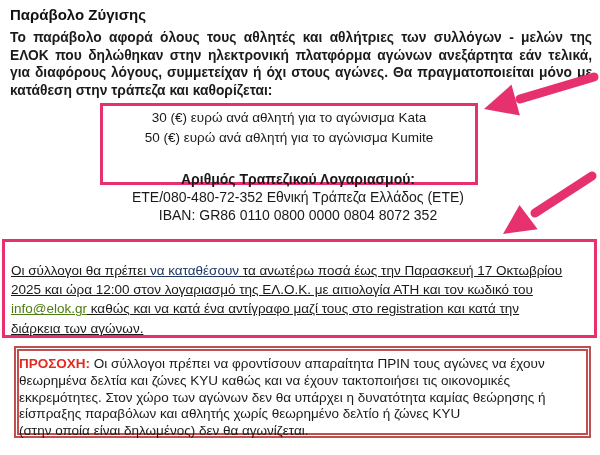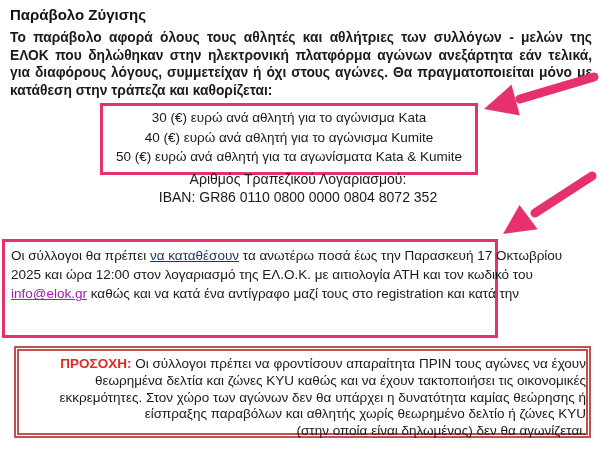--- a/index.html
+++ b/index.html
@@ -28,75 +28,76 @@
     left: 10px; top: 29px;
     width: 582px;
     font-size: 13.8px;
     line-height: 17.6px;
     text-align: justify;
     font-weight: bold;
   }
   .fee-box {
     position: absolute;
     left: 100px; top: 103px;
-    width: 378px; height: 72px;
+    width: 378px; height: 82px;
     border: 3px solid #e6316e;
     padding-top: 2px;
     text-align: center;
   }
   .fee-line {
     font-size: 13.5px;
     line-height: 19.5px;
     white-space: nowrap;
   }
   .bank-block {
     position: absolute;
     left: 58px; top: 170px;
     width: 480px;
     text-align: center;
   }
   .bank-heading {
     font-size: 14px;
-    font-weight: normal;
+    font-weight: bold;
     line-height: 18.2px;
     white-space: nowrap;
   }
   .bank-line {
     font-size: 14px;
     line-height: 18.2px;
     white-space: nowrap;
   }
   .deposit-box {
     position: absolute;
     left: 2px; top: 239px;
-    width: 496px; height: 99px;
+    width: 595px; height: 99px;
     border: 3px solid #e6316e;
-    padding: 4px 0 0 6px;
+    padding: 19px 0 0 6px;
+    text-decoration: underline;
   }
   .deposit-line {
     font-size: 13.5px;
     line-height: 19.2px;
     white-space: nowrap;
   }
   .u-phrase {
     color: #1f3864;
     text-decoration: underline;
   }
   .email-link {
-    color: #a21caf;
+    color: #4d7c0f;
     text-decoration: underline;
     cursor: pointer;
   }
   .warning-box {
     position: absolute;
     left: 14px; top: 346px;
     width: 577px; height: 92px;
     border: 5px double #c0504d;
     padding-top: 5px;
-    text-align: right;
+    text-align: left;
   }
   .warning-line {
     font-size: 13.5px;
     line-height: 16.8px;
     white-space: nowrap;
   }
   .warning-label {
     color: #e02b20;
     font-weight: bold;
   }
@@ -108,47 +109,48 @@
 <body>
 
 <div class="page">
 
   <div class="doc-title">Παράβολο Ζύγισης</div>
 
   <div class="intro">Το παράβολο αφορά όλους τους αθλητές και αθλήτριες των συλλόγων - μελών της ΕΛΟΚ που δηλώθηκαν στην ηλεκτρονική πλατφόρμα αγώνων ανεξάρτητα εάν τελικά, για διαφόρους λόγους, συμμετείχαν ή όχι στους αγώνες. Θα πραγματοποιείται μόνο με κατάθεση στην τράπεζα και καθορίζεται:</div>
 
   <div class="fee-box">
     <div class="fee-line">30 (€) ευρώ ανά αθλητή για το αγώνισμα Kata</div>
-    <div class="fee-line">40 (€) ευρώ ανά αθλητή για το αγώνισμα Kumite</div>
-    <div class="fee-line">50 (€) ευρώ ανά αθλητή για τα αγωνίσματα Kata &amp; Kumite</div>
+    <div class="fee-line">50 (€) ευρώ ανά αθλητή για το αγώνισμα Kumite</div>
   </div>
 
   <svg class="arrow-svg arrow-1" width="122" height="48" viewBox="0 0 122 48">
     <line x1="116" y1="7" x2="42" y2="29" stroke-width="9" stroke-linecap="round" stroke="#e6316e"></line>
     <polygon points="6,39 33.5,14.6 41.9,45.4" fill="#e6316e"></polygon>
   </svg>
 
   <div class="bank-block">
     <div class="bank-heading">Αριθμός Τραπεζικού Λογαριασμού:</div>
+    <div class="bank-line">ΕΤΕ/080-480-72-352 Εθνική Τράπεζα Ελλάδος (ΕΤΕ)</div>
     <div class="bank-line">IBAN: GR86 0110 0800 0000 0804 8072 352</div>
   </div>
 
   <svg class="arrow-svg arrow-2" width="106" height="72" viewBox="0 0 106 72">
     <line x1="98" y1="6" x2="41" y2="43" stroke-width="9" stroke-linecap="round" stroke="#e6316e"></line>
     <polygon points="9,64 25.5,34.9 43.7,59.3" fill="#e6316e"></polygon>
   </svg>
 
   <div class="deposit-box">
     <div class="deposit-line">
       <span>Οι σύλλογοι θα πρέπει </span><span class="u-phrase">να καταθέσουν</span><span> τα ανωτέρω ποσά έως την Παρασκευή 17 Οκτωβρίου</span>
     </div>
     <div class="deposit-line">2025 και ώρα 12:00 στον λογαριασμό της ΕΛ.Ο.Κ. με αιτιολογία ΑΤΗ και τον κωδικό του</div>
     <div class="deposit-line">
       <span class="email-link">info@elok.gr</span><span> καθώς και να κατά ένα αντίγραφο μαζί τους στο registration και κατά την</span>
     </div>
+    <div class="deposit-line">διάρκεια των αγώνων.</div>
   </div>
 
   <div class="warning-box">
     <div class="warning-line">
       <span class="warning-label">ΠΡΟΣΟΧΗ:</span><span> Οι σύλλογοι πρέπει να φροντίσουν απαραίτητα ΠΡΙΝ τους αγώνες να έχουν</span>
     </div>
     <div class="warning-line">θεωρημένα δελτία και ζώνες KYU καθώς και να έχουν τακτοποιήσει τις οικονομικές</div>
     <div class="warning-line">εκκρεμότητες. Στον χώρο των αγώνων δεν θα υπάρχει η δυνατότητα καμίας θεώρησης ή</div>
     <div class="warning-line">είσπραξης παραβόλων και αθλητής χωρίς θεωρημένο δελτίο ή ζώνες KYU</div>
     <div class="warning-line">(στην οποία είναι δηλωμένος) δεν θα αγωνίζεται.</div>

